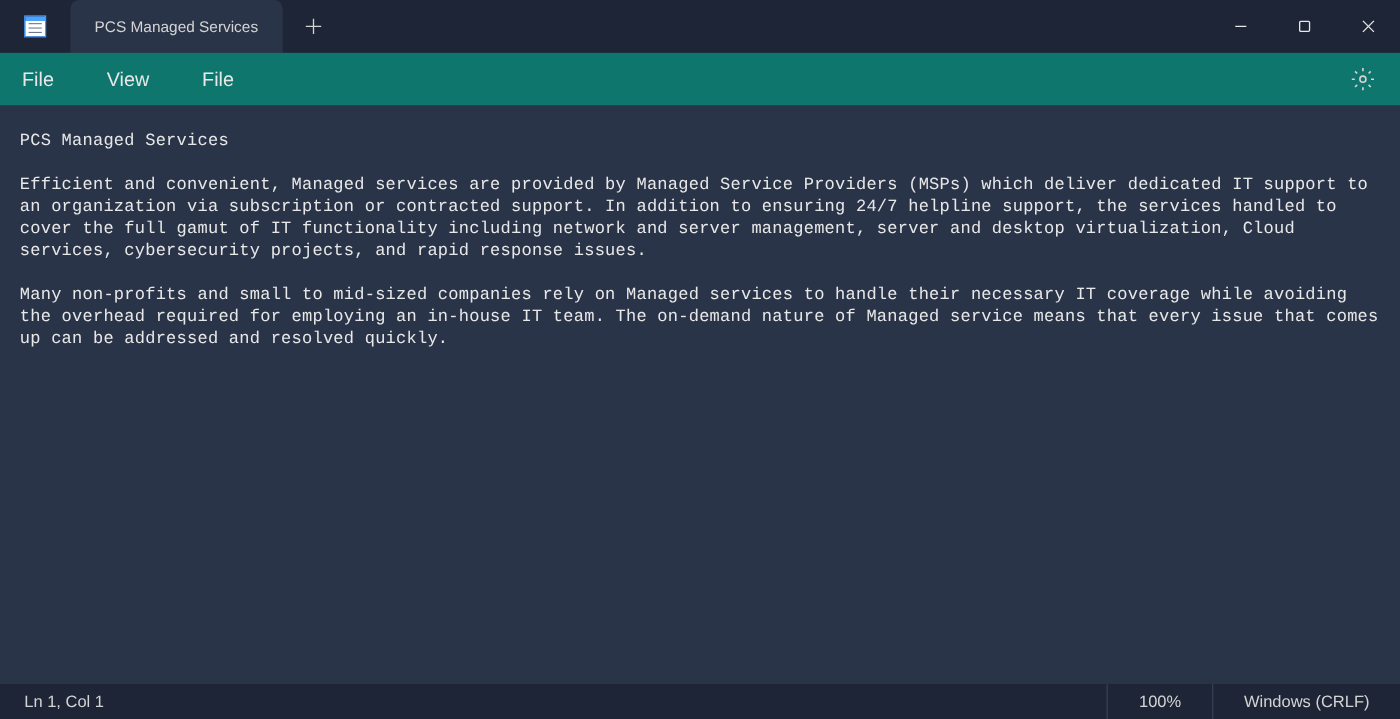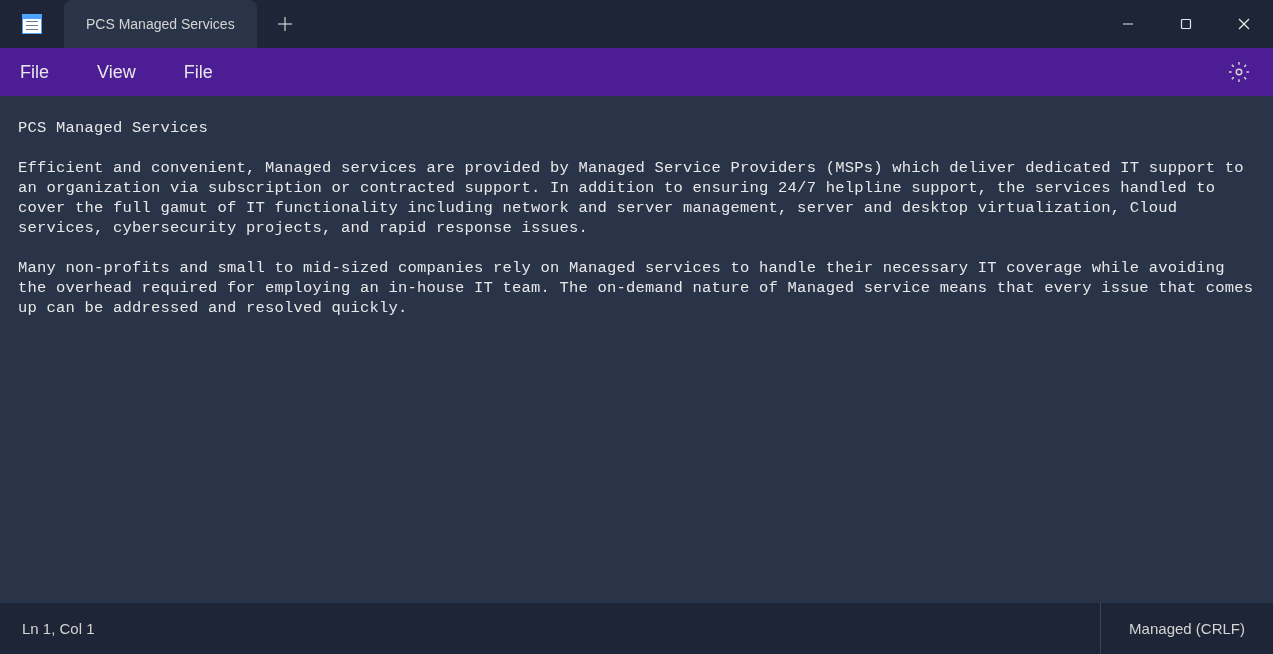--- a/index.html
+++ b/index.html
@@ -83,21 +83,21 @@
       align-items: center;
       justify-content: center;
       cursor: pointer;
     }
     .win-btn svg {
       width: 12px;
       height: 12px;
     }
     .menu-bar {
       height: 48px;
-      background: #4c1d95;
+      background: #0f766e;
       display: flex;
       align-items: center;
       padding: 0 20px;
     }
     .menu-item {
       font-size: 18px;
       color: #e8e8e8;
       margin-right: 48px;
       cursor: pointer;
     }
@@ -117,21 +117,21 @@
       font-family: "Consolas", "Courier New", monospace;
       font-size: 15.5px;
       line-height: 20px;
       color: #e8e8e8;
       white-space: pre-wrap;
       word-break: break-word;
       overflow-y: auto;
       letter-spacing: 0.2px;
     }
     .status-bar {
-      height: 51px;
+      height: 32px;
       background: #1e2536;
       display: flex;
       align-items: center;
       font-size: 15px;
       color: #d4d4d4;
     }
     .status-left {
       padding-left: 22px;
     }
     .status-right {
@@ -201,15 +201,16 @@
 
 <div class="editor">PCS Managed Services
 
 Efficient and convenient, Managed services are provided by Managed Service Providers (MSPs) which deliver dedicated IT support to an organization via subscription or contracted support. In addition to ensuring 24/7 helpline support, the services handled to cover the full gamut of IT functionality including network and server management, server and desktop virtualization, Cloud services, cybersecurity projects, and rapid response issues.
 
 Many non-profits and small to mid-sized companies rely on Managed services to handle their necessary IT coverage while avoiding the overhead required for employing an in-house IT team. The on-demand nature of Managed service means that every issue that comes up can be addressed and resolved quickly.</div>
 
 <div class="status-bar">
   <div class="status-left">Ln 1, Col 1</div>
   <div class="status-right">
-    <div class="status-item">Managed (CRLF)</div>
+    <div class="status-item">100%</div>
+    <div class="status-item">Windows (CRLF)</div>
   </div>
 </div>
 
 </body></html>

